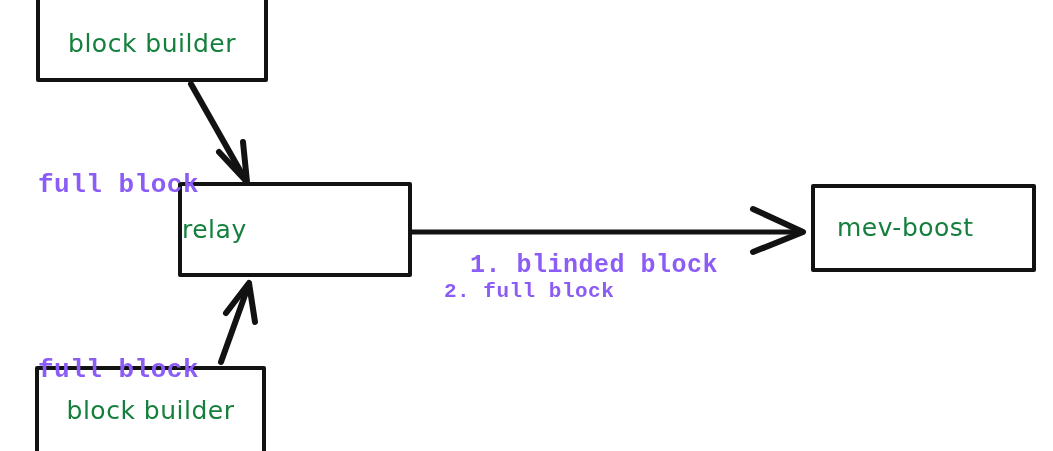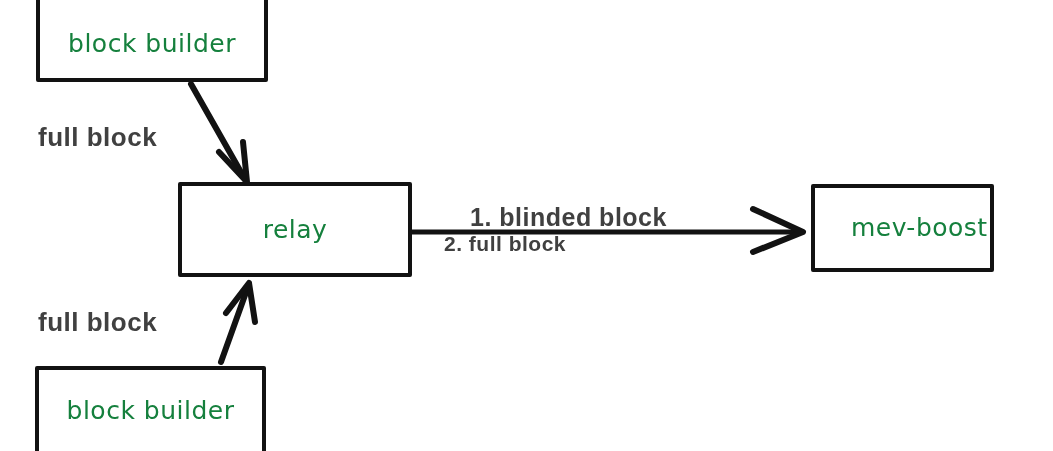--- a/index.html
+++ b/index.html
@@ -51,42 +51,43 @@
     height: 110px;
     justify-content: center;
     align-items: flex-start;
     padding-top: 26px;
   }
   #box-relay {
     left: 178px;
     top: 182px;
     width: 234px;
     height: 95px;
-    justify-content: center;
+    justify-content: flex-start;
   }
   #box-validator {
     left: 811px;
     top: 184px;
-    width: 183px;
+    width: 225px;
     height: 88px;
     justify-content: flex-start;
-    padding-left: 36px;
+    padding-left: 22px;
   }
   #box-validator .node-label {
     text-align: left;
   }
   
   .edge-label {
     position: absolute;
-    font-family: Liberation Sans, sans-serif;
+    font-family: Liberation Mono, monospace;
     font-size: 26px;
     font-weight: 700;
-    color: #404040;
+    color: #8b5cf6;
     letter-spacing: 0.5px;
     white-space: pre;
+    margin-top: 48px;
   }
   #label-full-block-top { left: 38px; top: 122px; }
   #label-full-block-bottom { left: 38px; top: 307px; }
   #label-blinded-block { left: 470px; top: 203px; font-size: 25px; }
   #label-full-block-mid { left: 444px; top: 232px; font-size: 21px; }
   
   #arrows {
     position: absolute;
     left: 0;
     top: 0;

